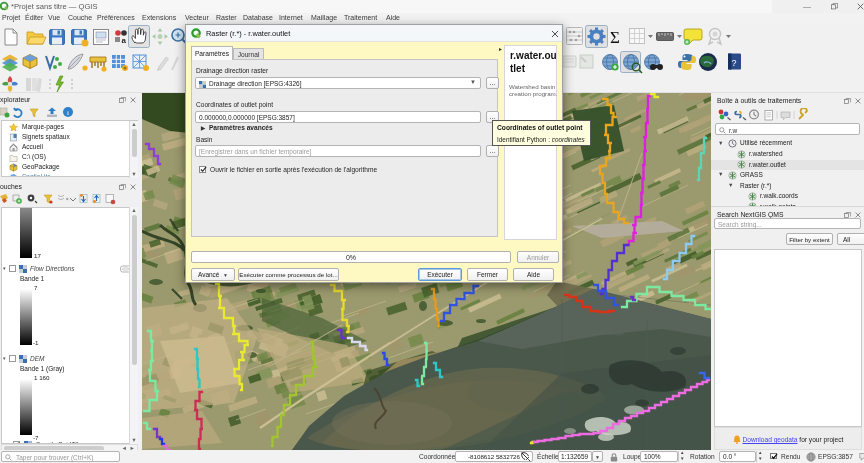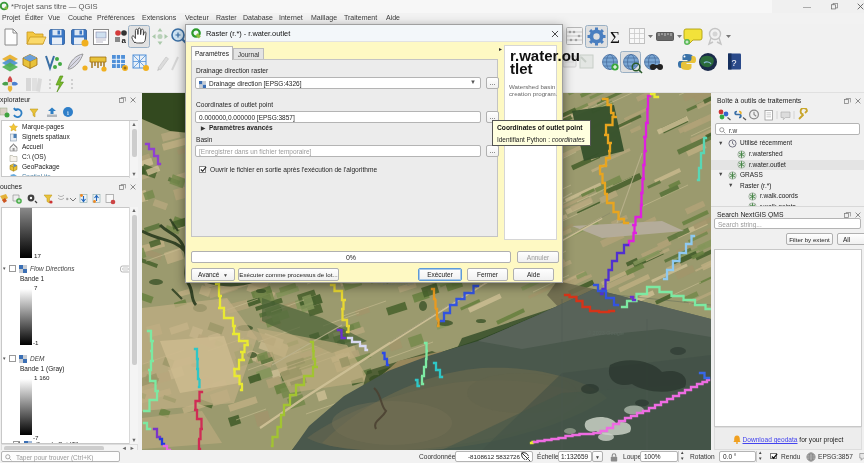--- a/index.html
+++ b/index.html
@@ -1167,21 +1167,21 @@
       </div>
  <div class="abs btn" style="left:294px;top:85px;width:13px;height:12px;line-height:10px">...</div>
  <span class="cb" style="left:7px;top:106px;border-color:#888"></span>
  <svg class="abs" style="left:7.5px;top:106px" width="7" height="7" viewBox="0 0 8 8">
         <path d="M1,4 L3,6 L7,1" fill="none" stroke="#222" stroke-width="1.3"></path>
       </svg>
  <div class="abs" style="left:18px;top:106px;font-size:6.6px">Ouvrir le fichier en sortie après l'exécution de l'algorithme</div>
 </div>
 
 <div class="abs" id="help">
- <div class="abs" style="left:5px;top:4px;font-weight:bold;font-size:15px;line-height:12.5px;color:#111">r.water.ou tlet</div>
+ <div class="abs" style="left:5px;top:4px;font-weight:bold;font-size:10px;line-height:12.5px;color:#111">r.water.ou tlet</div>
  <div class="abs" style="left:4px;top:37px;font-size:6.2px;color:#666;line-height:7.2px;white-space:nowrap">Watershed basin<br>creation program.</div>
 </div>
 <span class="abs" style="left:313px;top:20px;font-size:6px;color:#333">▸</span>
 
 <div class="abs" style="left:5px;top:226px;width:320px;height:12px;background:#fff;border:1px solid #b0b0b0;border-radius:2px;text-align:center;line-height:11px;font-size:7px">0%</div>
 <div class="abs btn" style="left:331px;top:226px;width:42px;height:12px;line-height:11px;color:#9a9a9a">Annuler</div>
 <div class="abs btn" style="left:5px;top:243px;width:44px;height:13px;line-height:12px">Avancé &nbsp;<span style="font-size:5px;color:#444">▼</span></div>
 <div class="abs btn" style="left:52px;top:243px;width:101px;height:13px;line-height:12px;font-size:6.2px">Exécuter comme processus de lot...</div>
 <div class="abs btn" style="left:232px;top:243px;width:44px;height:13px;line-height:12px;border-color:#5e9ad8;box-shadow:0 0 0 1px #a8c8e8 inset">Exécuter</div>
 <div class="abs btn" style="left:281px;top:243px;width:41px;height:13px;line-height:12px">Fermer</div>

